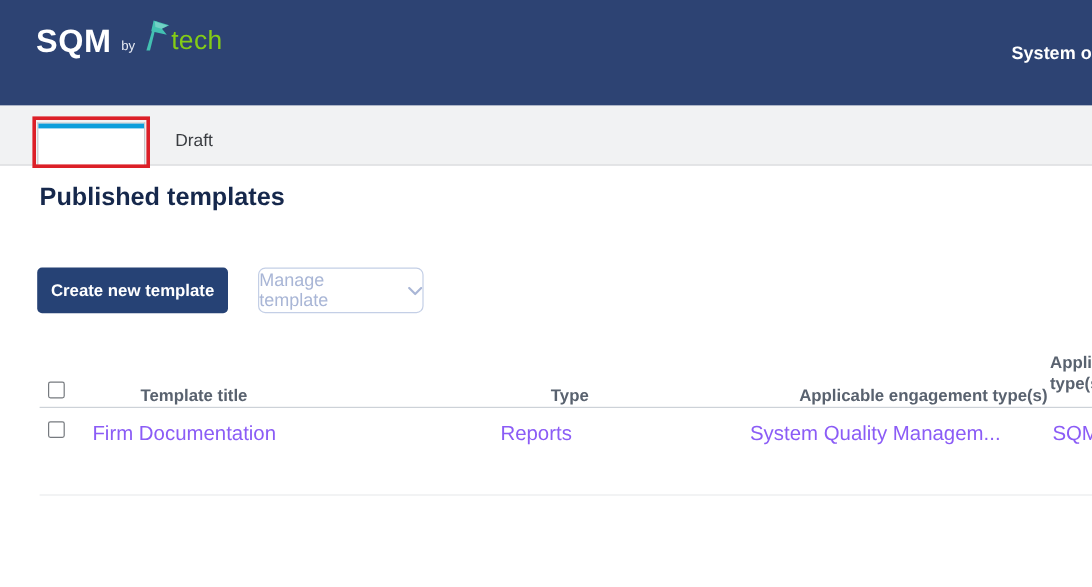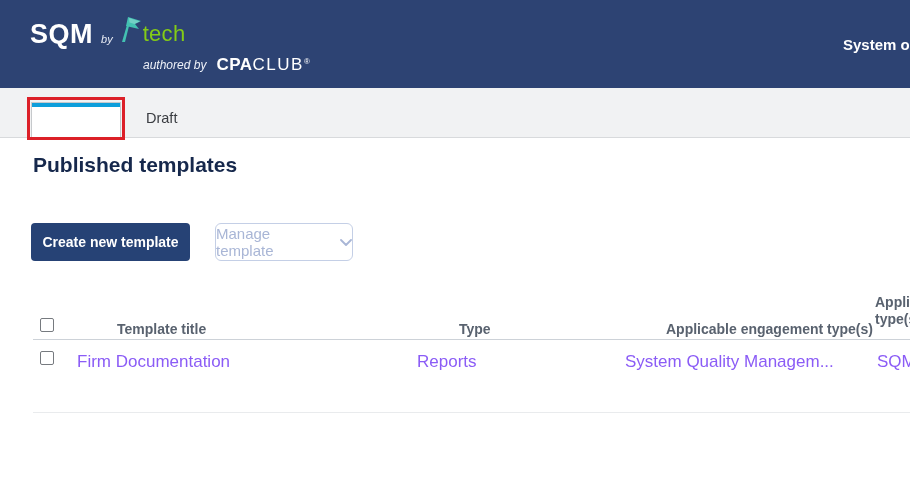--- a/index.html
+++ b/index.html
@@ -15,21 +15,21 @@
   
   .app-header {
     left: 0; top: 0; width: 910px; height: 88px;
     background: #2d4373;
   }
   .logo-line1 {
     left: 30px; top: 16px; height: 36px;
     display: flex; align-items: center; color: #ffffff;
   }
   .logo-sqm { font-size: 27px; font-weight: bold; letter-spacing: 0.5px; }
-  .logo-by { font-size: 11px; font-style: italic; margin: 10px 6px 0 8px; color: #e8ecf5; }
+  .logo-by { font-size: 11px; margin: 10px 6px 0 8px; color: #e8ecf5; }
   .logo-flag { margin: -6px 2px 0 0; }
   .logo-stream { font-size: 22px; font-weight: 500; letter-spacing: 0.3px; }
   .logo-tech { font-size: 22px; font-weight: 500; color: #84cc16; letter-spacing: 0.3px; }
   .logo-line2 {
     left: 143px; top: 54px; height: 22px;
     display: flex; align-items: center; color: #ffffff;
   }
   .authored { font-size: 12px; font-style: italic; margin-right: 10px; color: #eef1f8; }
   .cpa { font-size: 17px; font-weight: 800; letter-spacing: 0.5px; }
   .club { font-size: 17px; font-weight: 300; letter-spacing: 1.5px; }
@@ -137,26 +137,20 @@
     <span class="logo-by">by</span>
     <span class="logo-flag">
       <svg width="22" height="28" viewBox="0 0 22 28">
         <path d="M3 27 L10 3 L12 3 L6 27 Z" fill="#43c1b2"></path>
         <path d="M9 2 L22 6 L16 9 L20 14 L7 11 Z" fill="#43c1b2"></path>
         <path d="M10 3 L21 6.5 L15.5 9 L10.5 7.5 Z" fill="#ffffff" opacity="0.25"></path>
       </svg>
     </span>
     <span class="logo-tech">tech</span>
   </div>
-  <div class="abs logo-line2">
-    <span class="authored">authored by</span>
-    <span class="cpa">CPA</span>
-    <span class="club">CLUB</span>
-    <span class="regmark">®</span>
-  </div>
   <div class="abs nav-right">System o</div>
 </div>
 
 <div class="abs tab-bar"></div>
 <div class="abs tab-active">
   <div class="tab-active-indicator"></div>
 </div>
 <div class="abs annotation-box"></div>
 <div class="abs tab-draft">Draft</div>
 

